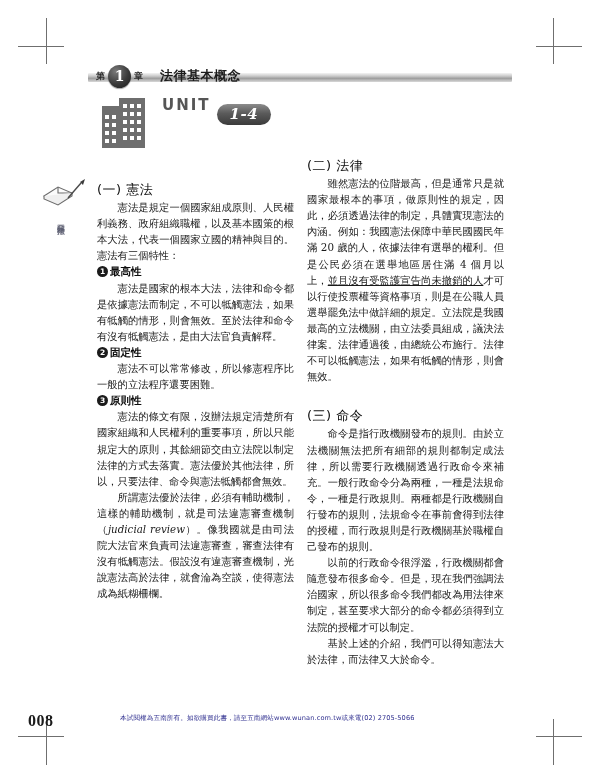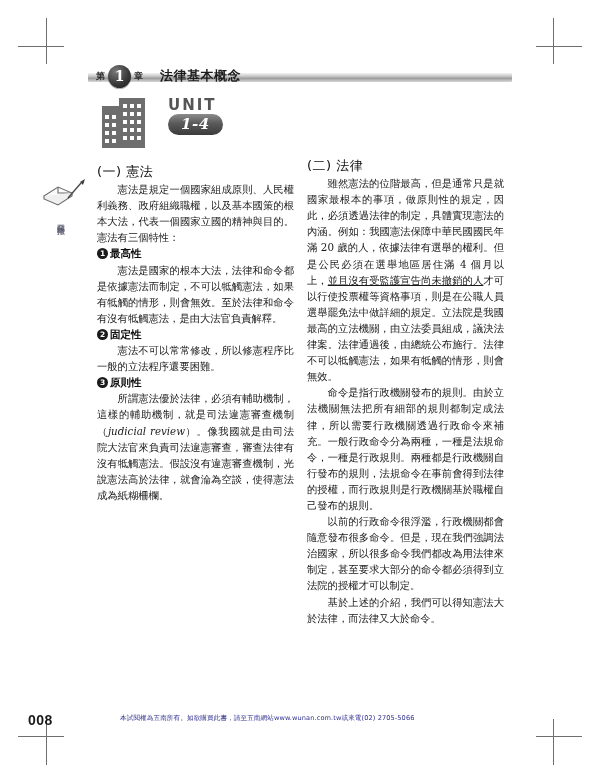--- a/index.html
+++ b/index.html
@@ -135,42 +135,42 @@
     width: 54px;
     height: 54px;
   }
   .unit-text {
     position: absolute;
     left: 66px;
     top: 0;
   }
   .unit-row {
     display: flex;
-    align-items: center;
+    align-items: flex-start;
     height: 22px;
-    flex-direction: column;
   }
   .unit-word {
     font-family: "DejaVu Sans", "Liberation Sans", sans-serif;
     font-size: 15px;
     font-weight: bold;
     letter-spacing: 2px;
     color: #555555;
   }
   .unit-pill {
     margin-left: 6px;
     background: linear-gradient(to bottom, #8c8c8c 0%, #5a5a5a 45%, #3b3b3b 100%);
     color: #ffffff;
     font-family: "DejaVu Serif", "Liberation Serif", serif;
     font-style: italic;
     font-weight: bold;
     font-size: 15px;
     padding: 1px 13px 2px 13px;
     border-radius: 11px;
     letter-spacing: 0.5px;
+    margin-top: 8px;
   }
   .unit-title {
     margin-top: 4px;
     font-family: "DejaVu Sans", "Liberation Sans", sans-serif;
     font-size: 21px;
     font-weight: bold;
     color: #141414;
     letter-spacing: 1px;
   }
 
@@ -223,21 +223,21 @@
   }
 
   .sec-head {
     margin: 0 0 1px 0;
     font-family: "DejaVu Sans", "Liberation Sans", sans-serif;
     font-size: 13px;
     font-weight: normal;
     color: #0d0d0d;
     letter-spacing: 0.5px;
   }
-  .sec-head.spaced { margin-top: 6px; }
+  .sec-head.spaced { margin-top: 24px; }
 
   .sub-head {
     margin: 0;
     font-family: "DejaVu Sans", "Liberation Sans", sans-serif;
     font-size: 10.5px;
     font-weight: bold;
     color: #0d0d0d;
     display: flex;
     align-items: baseline;
     gap: 2px;
@@ -261,22 +261,22 @@
     font-family: "DejaVu Serif", "Liberation Serif", serif;
     font-style: italic;
   }
   .uline { text-decoration: underline; }
 
   
   .page-number {
     position: absolute;
     left: 28px;
     top: 712px;
-    font-family: Liberation Sans, sans-serif;
-    font-size: 14px;
+    font-family: Liberation Serif, serif;
+    font-size: 16px;
     font-weight: bold;
     color: #1a1a1a;
     letter-spacing: 0.5px;
   }
   .footer-notice {
     position: absolute;
     left: 120px;
     top: 714px;
     width: 420px;
     font-family: "DejaVu Sans", "Liberation Sans", sans-serif;
@@ -390,28 +390,30 @@
     <div class="sub-head">
       <span class="num-badge">2</span>
       <span>固定性</span>
     </div>
     <p>憲法不可以常常修改，所以修憲程序比一般的立法程序還要困難。</p>
 
     <div class="sub-head">
       <span class="num-badge">3</span>
       <span>原則性</span>
     </div>
+    <p>憲法的條文有限，沒辦法規定清楚所有國家組織和人民權利的重要事項，所以只能規定大的原則，其餘細節交由立法院以制定法律的方式去落實。憲法優於其他法律，所以，只要法律、命令與憲法牴觸都會無效。</p>
 
     <p><span>所謂憲法優於法律，必須有輔助機制，這樣的輔助機制，就是司法違憲審查機制（</span><span class="latin">judicial review</span><span>）。像我國就是由司法院大法官來負責司法違憲審查，審查法律有沒有牴觸憲法。假設沒有違憲審查機制，光說憲法高於法律，就會淪為空談，使得憲法成為紙糊柵欄。</span></p>
   </div>
 
   <div class="col col-right">
     <div class="sec-head">(二) 法律</div>
     <p><span>雖然憲法的位階最高，但是通常只是就國家最根本的事項，做原則性的規定，因此，必須透過法律的制定，具體實現憲法的內涵。例如：我國憲法保障中華民國國民年滿 20 歲的人，依據法律有選舉的權利。但是公民必須在選舉地區居住滿 4 個月以上，</span><span class="uline">並且沒有受監護宣告尚未撤銷的人</span><span>才可以行使投票權等資格事項，則是在公職人員選舉罷免法中做詳細的規定。立法院是我國最高的立法機關，由立法委員組成，議決法律案。法律通過後，由總統公布施行。法律不可以牴觸憲法，如果有牴觸的情形，則會無效。</span></p>
 
+    <div class="sec-head spaced">(三) 命令</div>
     <p>命令是指行政機關發布的規則。由於立法機關無法把所有細部的規則都制定成法律，所以需要行政機關透過行政命令來補充。一般行政命令分為兩種，一種是法規命令，一種是行政規則。兩種都是行政機關自行發布的規則，法規命令在事前會得到法律的授權，而行政規則是行政機關基於職權自己發布的規則。</p>
     <p>以前的行政命令很浮濫，行政機關都會隨意發布很多命令。但是，現在我們強調法治國家，所以很多命令我們都改為用法律來制定，甚至要求大部分的命令都必須得到立法院的授權才可以制定。</p>
     <p>基於上述的介紹，我們可以得知憲法大於法律，而法律又大於命令。</p>
   </div>
 
   <div class="page-number">008</div>
   <div class="footer-notice">本試閱權為五南所有。如欲購買此書，請至五南網站www.wunan.com.tw或來電(02) 2705-5066</div>
 
 </div>
 

